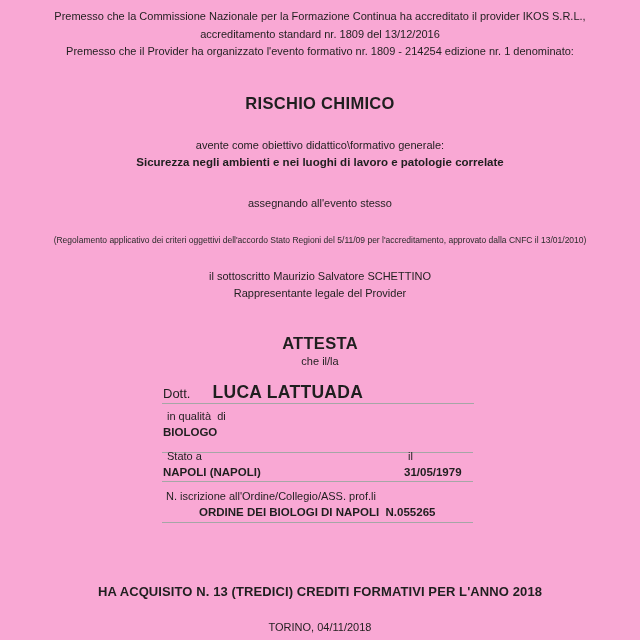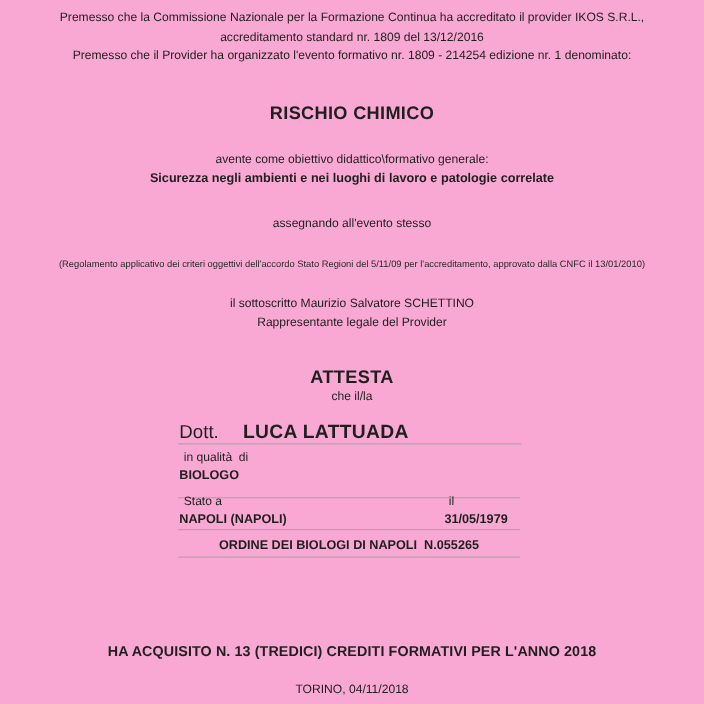--- a/index.html
+++ b/index.html
@@ -24,21 +24,21 @@
   #signatory{top:268px;font-size:11px;line-height:16.5px;}
   #attesta{top:333px;font-size:16.5px;font-weight:bold;line-height:20px;letter-spacing:.3px;}
   #che-il-la{top:355px;font-size:11px;line-height:13px;}
 
   .form-row{
     position:absolute;left:162px;width:311px;
     border-bottom:1px solid #a6a6a6;
     text-align:left;
   }
   #row-name{top:381px;height:22px;line-height:22px;padding-left:1px;}
-  #row-name .dott{font-size:17px;}
+  #row-name .dott{font-size:13px;}
   #row-name .participant{font-size:17.5px;font-weight:bold;margin-left:22px;letter-spacing:.3px;}
   #row-quality{top:408px;line-height:16px;font-size:11px;padding-bottom:12px;}
   #row-quality .label{padding-left:5px;}
   #row-quality .value{font-size:11.5px;font-weight:bold;padding-left:1px;}
   #row-birth{top:448px;line-height:16px;font-size:11px;padding-bottom:1px;}
   #row-birth .label{padding-left:5px;}
   #row-birth .value{font-size:11.5px;font-weight:bold;padding-left:1px;}
   #row-birth .col-right{position:absolute;left:241px;top:0;}
   #row-registration{top:488px;line-height:16px;font-size:11px;padding-bottom:2px;}
   #row-registration .label{padding-left:4px;}
@@ -90,20 +90,21 @@
       <div class="label">Stato a</div>
       <div class="value">NAPOLI (NAPOLI)</div>
     </div>
     <div class="col-right">
       <div class="label">il</div>
       <div class="value">31/05/1979</div>
     </div>
   </div>
 
   <div class="form-row" id="row-registration">
+    <div class="label">N. iscrizione all'Ordine/Collegio/ASS. prof.li</div>
     <div class="value pre">ORDINE DEI BIOLOGI DI NAPOLI  N.055265</div>
   </div>
 
   <div class="abs" id="acquisition">HA ACQUISITO N. 13 (TREDICI) CREDITI FORMATIVI PER L'ANNO 2018</div>
 
   <div class="abs" id="place-date">TORINO, 04/11/2018</div>
 
 </div>
 
 </body></html>

